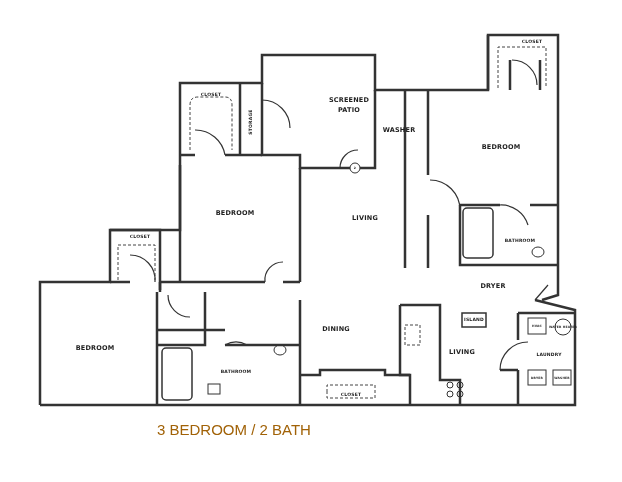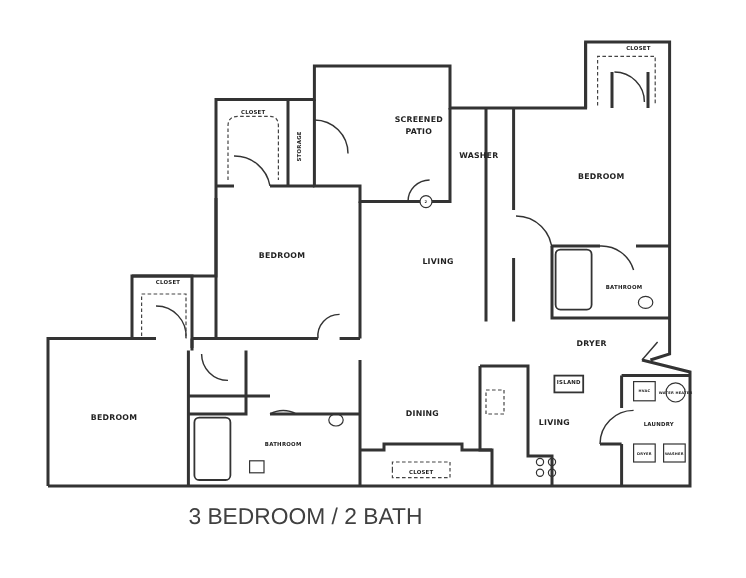--- a/index.html
+++ b/index.html
@@ -1,21 +1,21 @@
 <!DOCTYPE html>
 <html><head>
 <meta charset="utf-8">
 <style>
   html,body{margin:0;padding:0;background:#fff;}
   body{width:622px;height:482px;position:relative;overflow:hidden;font-family:"DejaVu Sans",sans-serif;}
   svg{position:absolute;left:0;top:0;}
   .lbl{position:absolute;font-family:"DejaVu Sans",sans-serif;font-weight:bold;font-size:6.5px;color:#222;letter-spacing:0.2px;white-space:nowrap;transform:translate(-50%,-50%);text-align:center;line-height:10px;}
   .small{font-size:4.5px;font-weight:bold;}
   .tiny{font-size:3px;}
-  .title{position:absolute;left:157px;top:421px;font-family:"Liberation Sans",sans-serif;font-size:19px;color:#404040;white-space:nowrap;}
+  .title{position:absolute;left:157px;top:421px;font-family:"Liberation Sans",sans-serif;font-size:15px;color:#a16207;white-space:nowrap;}
   .vert{transform:translate(-50%,-50%) rotate(-90deg);}
 </style>
 </head>
 <body>
 
 <svg width="622" height="482" viewBox="0 0 622 482">
   <g fill="none" stroke="#333" stroke-width="2.5">
 
     <path d="M40 405 L40 282 L110 282 L110 230 L180 230 L180 165 L180 83 L262 83 L262 55 L375 55 L375 90 L428 90 L488 90 L488 35 L558 35 L558 295 L542 300"></path>
     <path d="M535 300 L575 310 L575 405 L40 405"></path>
@@ -93,21 +93,21 @@
 <div class="lbl small" style="left:211px;top:95px;">CLOSET</div>
 <div class="lbl" style="left:399px;top:130px;">WASHER</div>
 <div class="lbl" style="left:501px;top:147px;">BEDROOM</div>
 <div class="lbl small" style="left:532px;top:42px;">CLOSET</div>
 <div class="lbl small" style="left:520px;top:241px;">BATHROOM</div>
 <div class="lbl" style="left:235px;top:213px;">BEDROOM</div>
 <div class="lbl" style="left:350px;top:218px;padding-left:30px;">LIVING</div>
 <div class="lbl small" style="left:140px;top:237px;">CLOSET</div>
 <div class="lbl" style="left:95px;top:348px;">BEDROOM</div>
 <div class="lbl small" style="left:236px;top:372px;">BATHROOM</div>
-<div class="lbl" style="left:352px;top:329px;margin-top:16px;">DINING</div>
+<div class="lbl" style="left:336px;top:329px;">DINING</div>
 <div class="lbl small" style="left:351px;top:395px;">CLOSET</div>
 <div class="lbl" style="left:493px;top:286px;">DRYER</div>
 <div class="lbl small" style="left:474px;top:320px;">ISLAND</div>
 <div class="lbl" style="left:462px;top:352px;">LIVING</div>
 <div class="lbl small" style="left:549px;top:355px;">LAUNDRY</div>
 <div class="lbl tiny" style="left:537px;top:326px;">HVAC</div>
 <div class="lbl tiny" style="left:563px;top:327px;">WATER HEATER</div>
 <div class="lbl tiny" style="left:537px;top:378px;">DRYER</div>
 <div class="lbl tiny" style="left:562px;top:378px;">WASHER</div>
 <div class="lbl tiny" style="left:355px;top:168px;">2</div>

